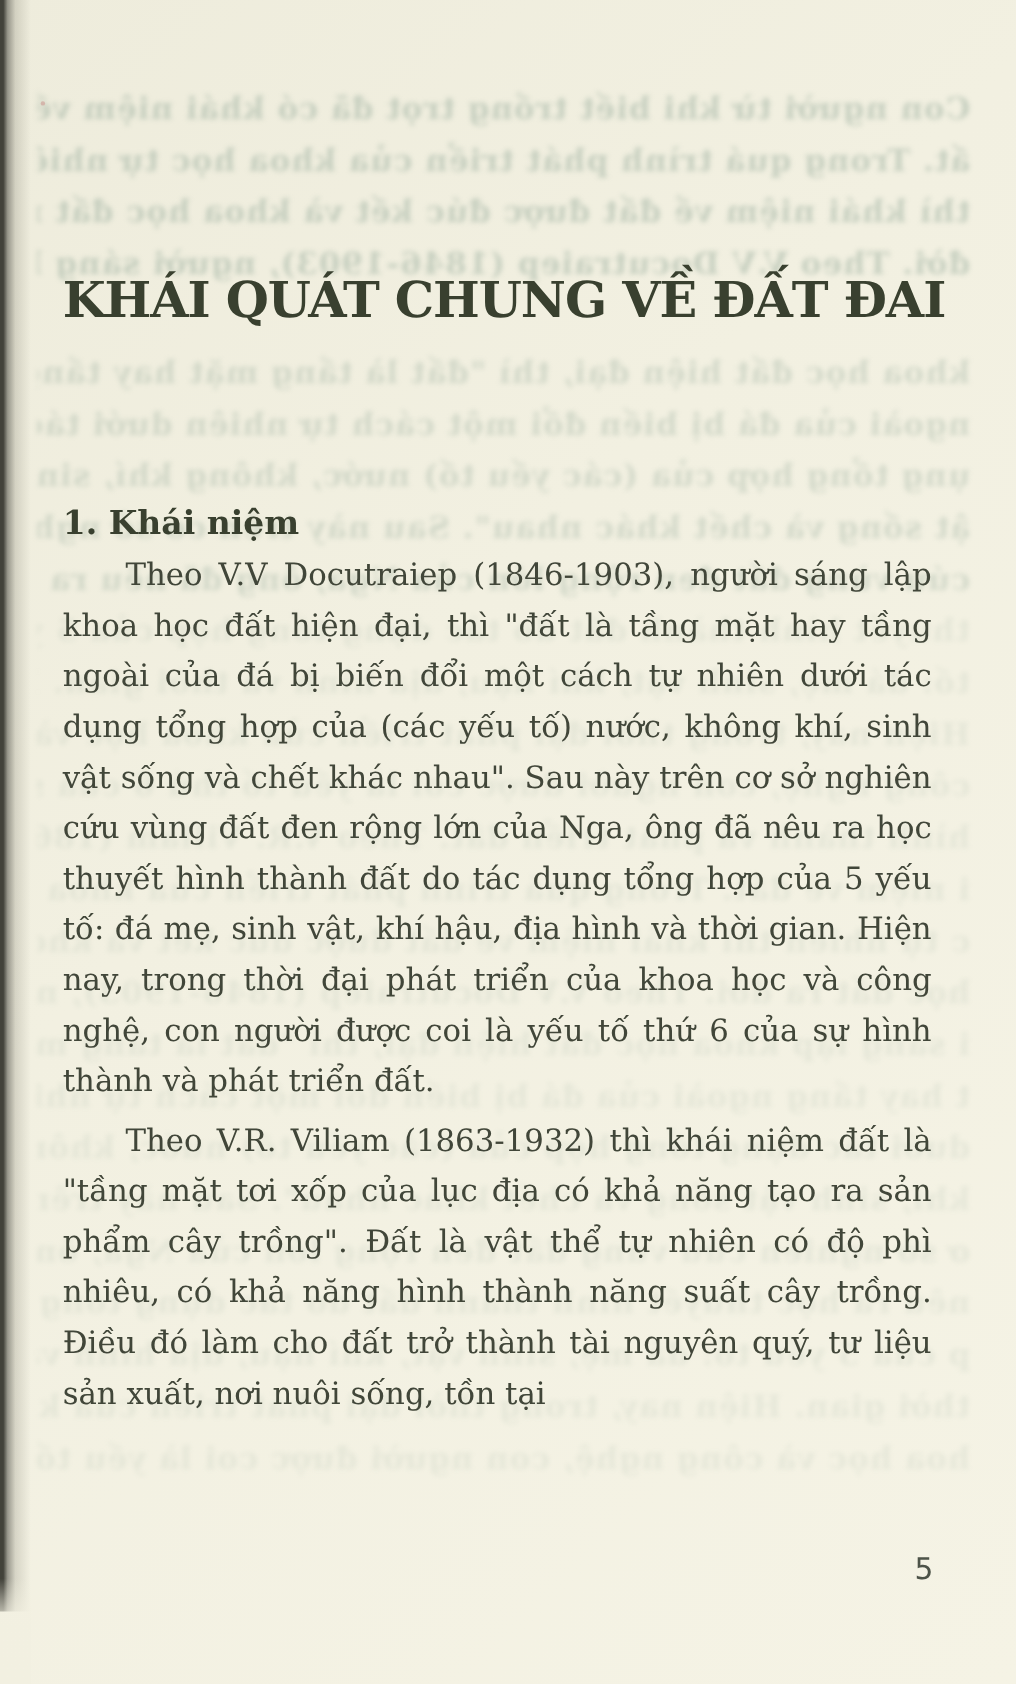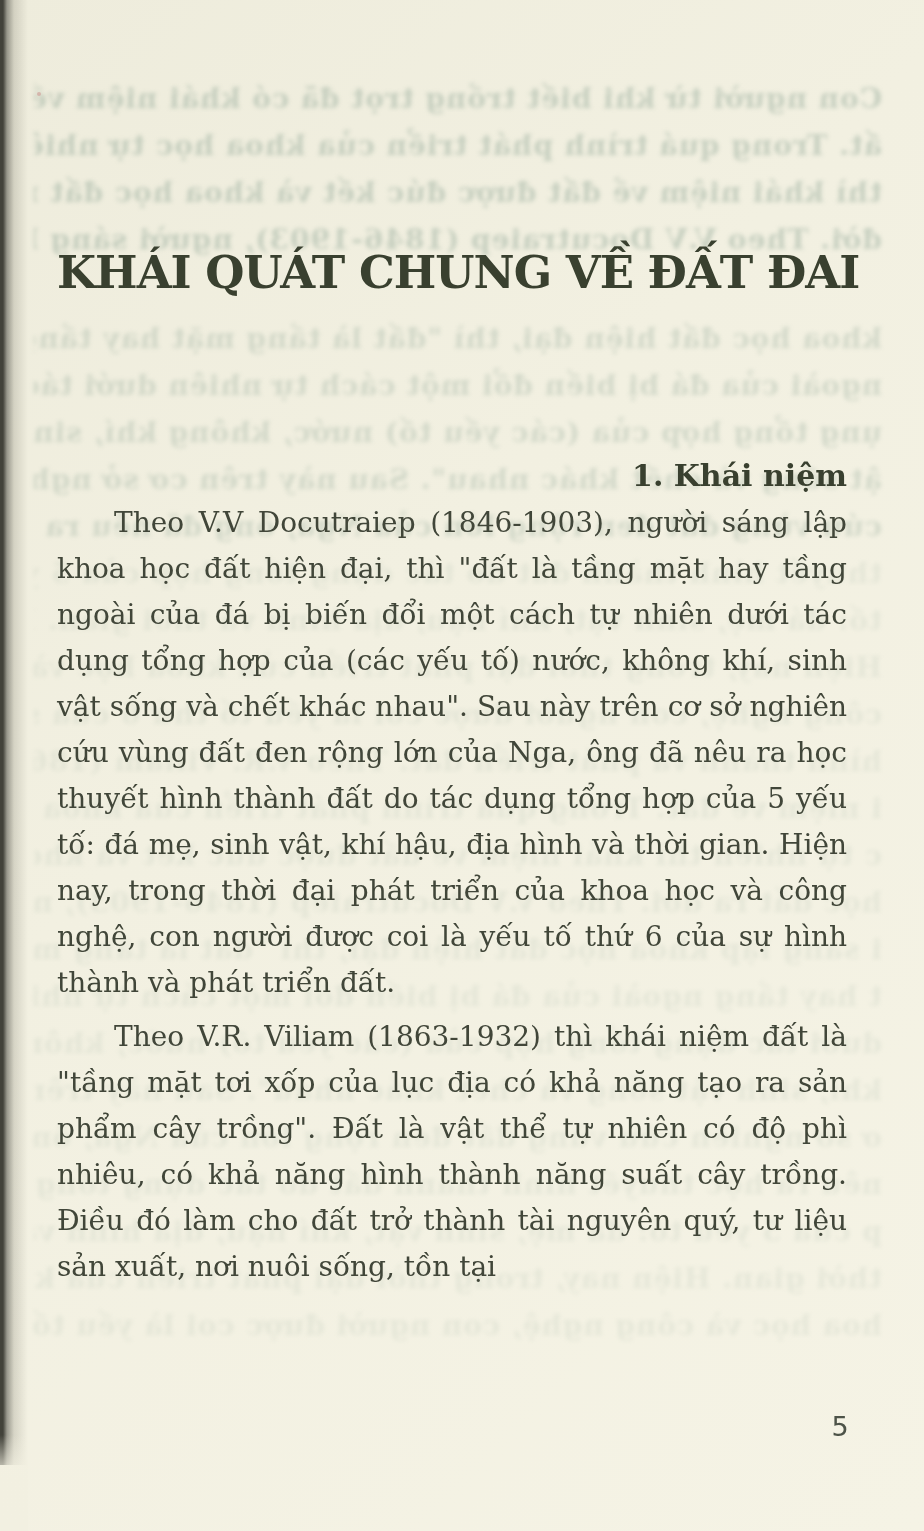--- a/index.html
+++ b/index.html
@@ -33,21 +33,21 @@
   }
   
   #content{position:absolute;left:57px;top:0;width:790px;color:var(--ink);}
   #title{
     position:absolute;left:0;top:238px;width:790px;text-align:left;
     font:bold 45px/70px "DejaVu Serif",serif;color:var(--title-ink);
     letter-spacing:-1px;white-space:nowrap;
   }
   #heading{
     position:absolute;left:0;top:456px;width:790px;
-    font:bold 30px/40px "DejaVu Serif",serif;color:var(--title-ink);text-align:right;
+    font:bold 30px/40px "DejaVu Serif",serif;color:var(--title-ink);
   }
   #paras{position:absolute;left:0;top:500px;width:790px;}
   #paras p{
     margin:0 0 0 0;padding:0;
     font-size:28px;line-height:46px;text-align:justify;text-indent:57px;
   }
   #paras p + p{margin-top:8px;}
   #pagenum{
     position:absolute;left:820px;top:1410px;width:40px;text-align:center;
     font:27px/34px "DejaVu Sans",sans-serif;color:var(--pagenum);

